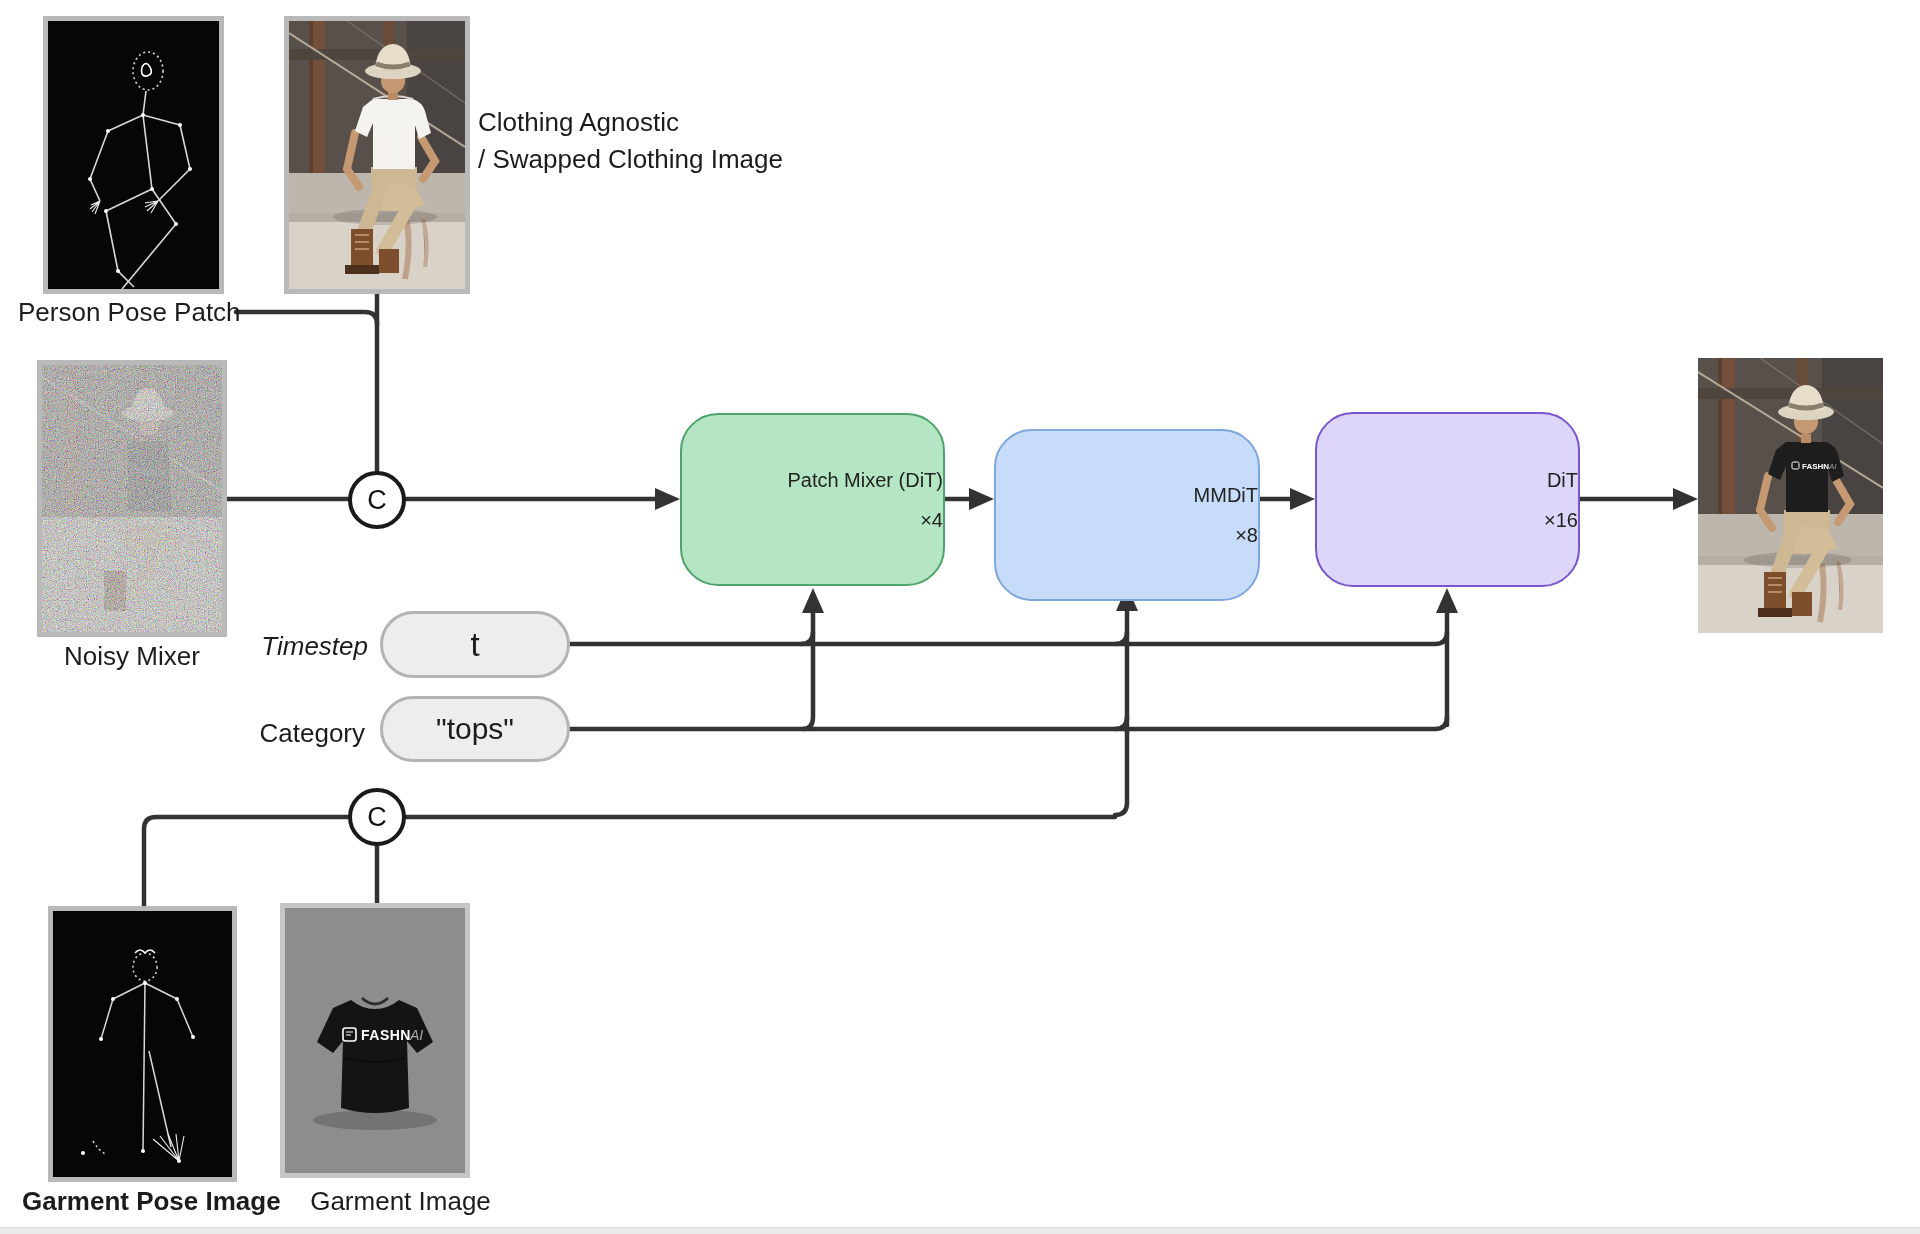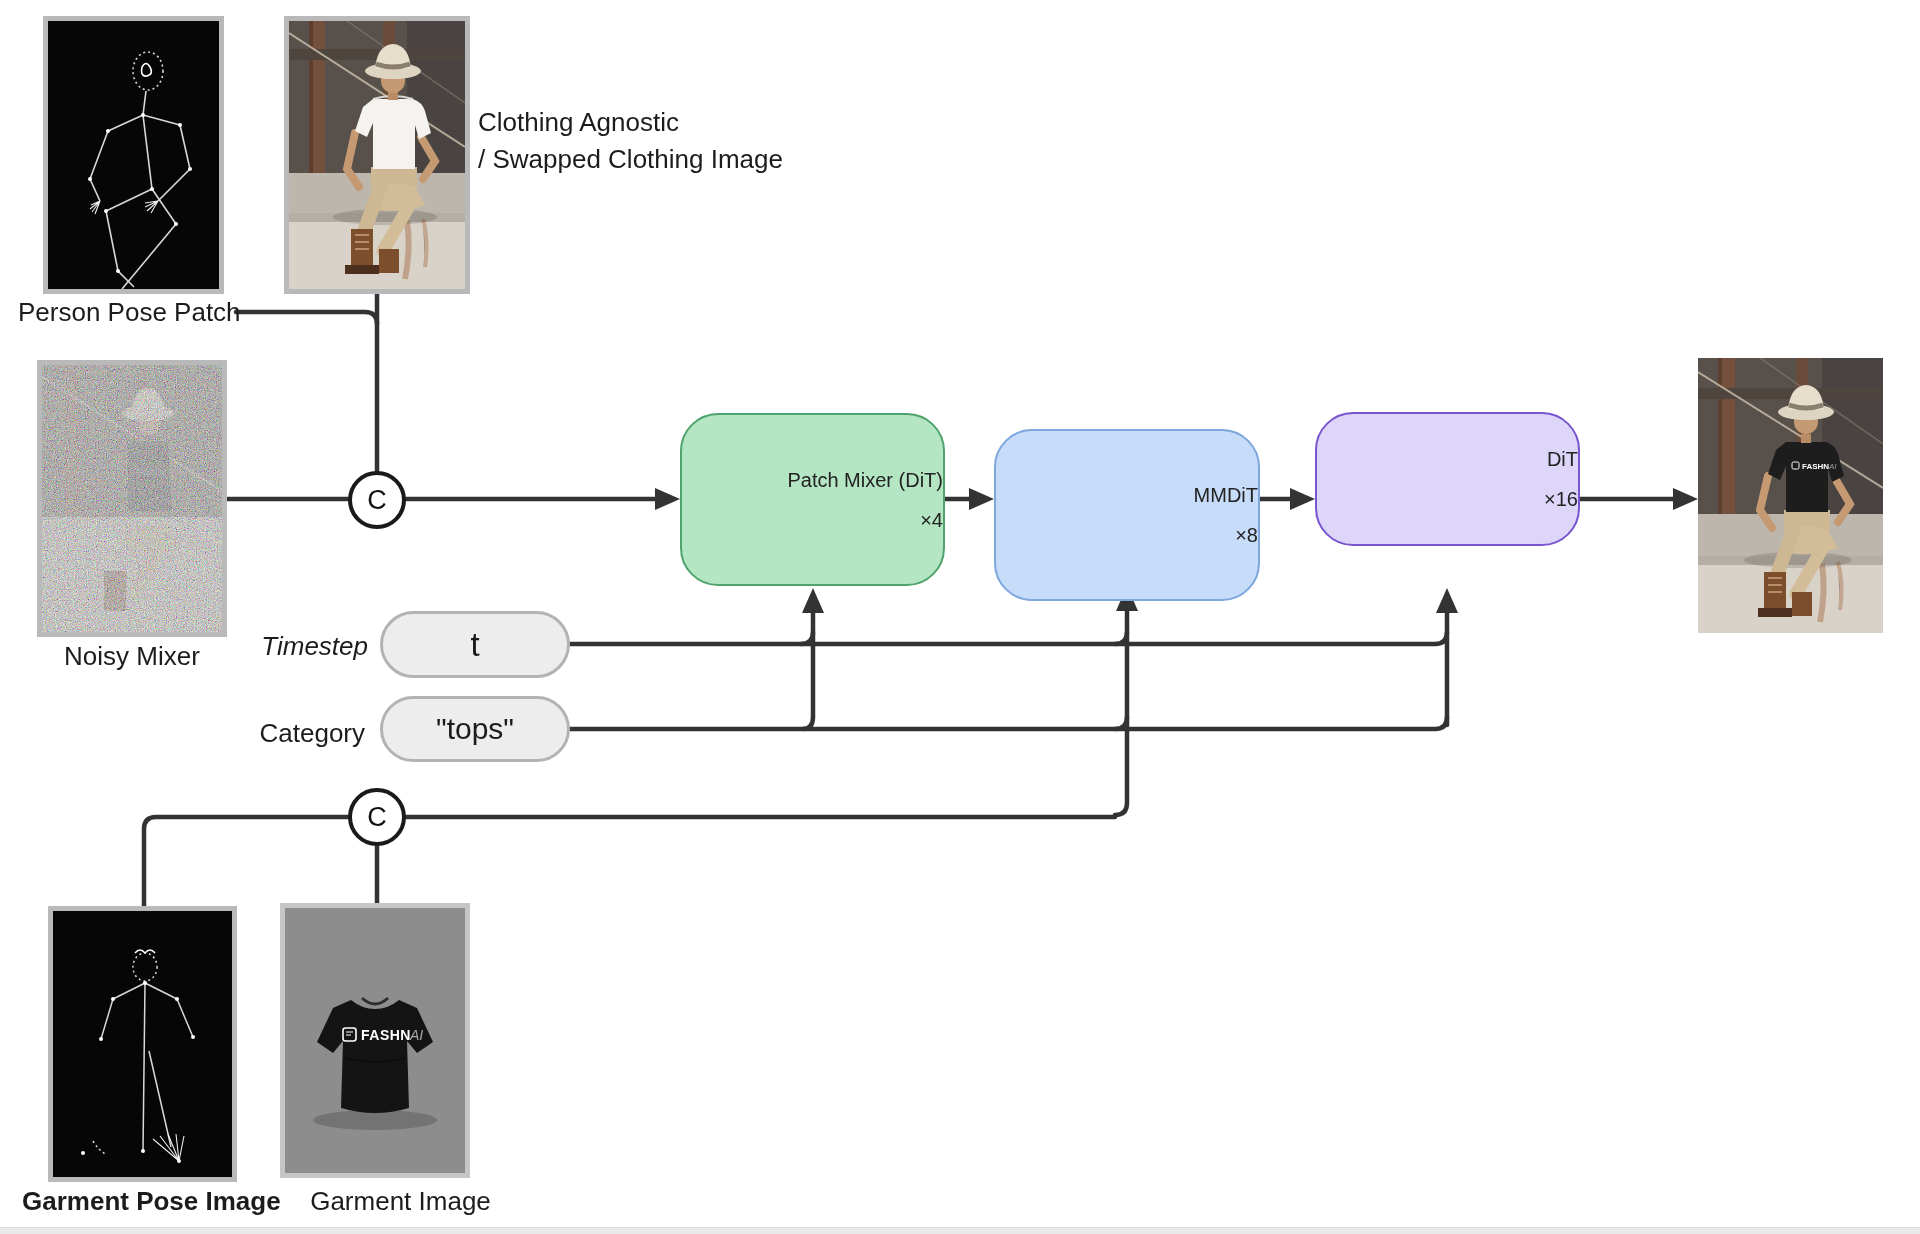--- a/index.html
+++ b/index.html
@@ -182,21 +182,21 @@
   </div>
 
   <div class="block" style="left: 680px; top: 413px; width: 265px; height: 173px; background: rgb(181, 230, 196); border-color: rgb(79, 163, 108);">
     <div>Patch Mixer (DiT)</div>
     <div>×4</div>
   </div>
   <div class="block" style="left: 994px; top: 413px; width: 266px; height: 172px; background: rgb(199, 220, 248); border-color: rgb(125, 167, 221); margin-top: 16px;">
     <div>MMDiT</div>
     <div>×8</div>
   </div>
-  <div class="block" style="left: 1315px; top: 412px; width: 265px; height: 134px; background: rgb(222, 214, 248); border-color: rgb(122, 85, 208);">
+  <div class="block" style="left: 1315px; top: 412px; width: 265px; height: 175px; background: rgb(222, 214, 248); border-color: rgb(122, 85, 208);">
     <div>DiT</div>
     <div>×16</div>
   </div>
 
   <div class="label right" style="left:238px;top:631px;width:130px;font-style:italic;">Timestep</div>
   <div class="pill" style="left:380px;top:611px;width:190px;height:67px;font-size:33px;">
     <span>t</span>
   </div>
 
   <div class="label right" style="left:238px;top:718px;width:127px;">Category</div>

